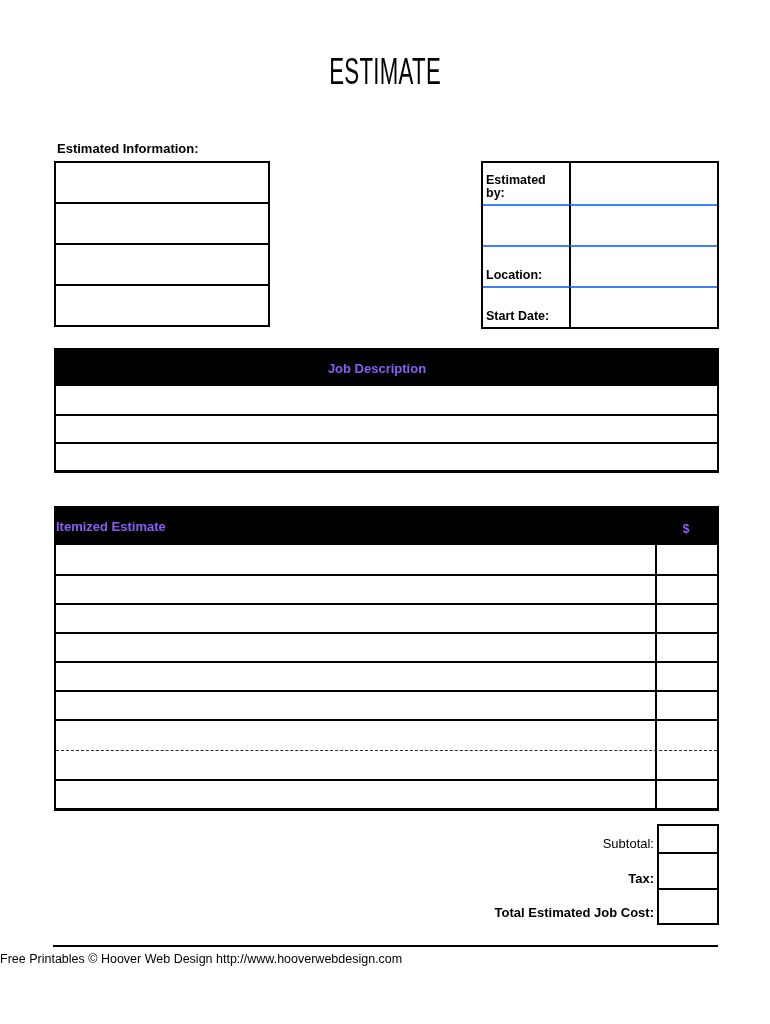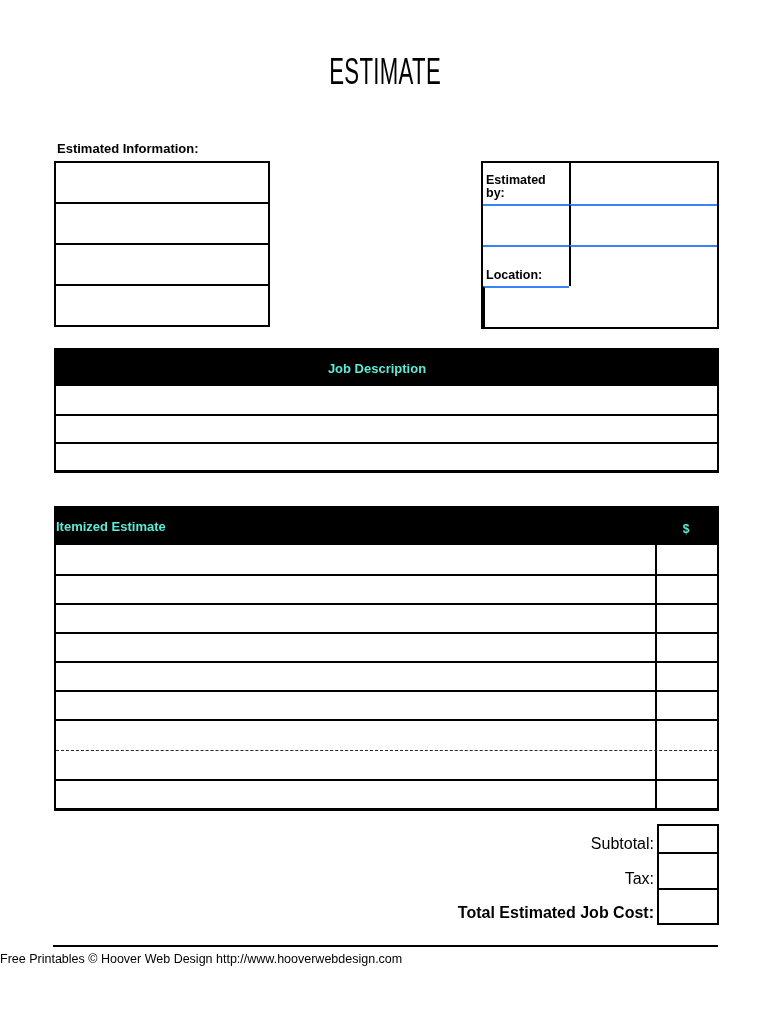--- a/index.html
+++ b/index.html
@@ -46,21 +46,21 @@
     display: flex; align-items: flex-end;
     padding: 2px 16px 3px 3px;
     font-size: 12.5px; font-weight: 700; line-height: 1.1;
   }
 
   
   .sec-table { position: absolute; left: 54px; width: 665px; border: 2px solid #000; border-bottom-width: 3px; }
   .job-table { top: 339px; }
   .item-table { top: 497px; }
   .sec-header {
-    background: #000; color: #5eead4;
+    background: #000; color: #8b5cf6;
     display: flex; align-items: center; justify-content: center;
     font-size: 13px; font-weight: 700;
     position: relative;
   }
   .job-header { height: 36px; padding-right: 19px; }
   .item-header { height: 37px; }
   .item-header .hdr-text { display: block; width: 100%; padding-right: 18px; }
   .amount-hdr {
     position: absolute; right: 0; top: 0; height: 100%; width: 62px;
     display: flex; align-items: center; justify-content: center;
@@ -74,23 +74,23 @@
   .item-row.sep-dashed { border-top: 1px dashed #2a2a2a; }
   .item-desc { flex: 1; }
   .item-amt { width: 62px; border-left: 2px solid #000; }
 
   
   .totals-boxes { position: absolute; left: 657px; top: 815px; width: 62px; }
   .total-box { border: 2px solid #000; width: 62px; background: #fff; }
   .total-box.b1 { height: 30px; }
   .total-box.b2 { height: 36px; border-top: none; }
   .total-box.b3 { height: 35px; border-top: none; }
-  .total-label { position: absolute; right: 116px; font-size: 16px; line-height: 15px; white-space: nowrap; }
+  .total-label { position: absolute; right: 116px; font-size: 13px; line-height: 15px; white-space: nowrap; }
   .lbl-subtotal { top: 827px; font-weight: 400; }
-  .lbl-tax { top: 862px; font-weight: 400; }
+  .lbl-tax { top: 862px; font-weight: 700; }
   .lbl-total { top: 896px; font-weight: 700; margin-left: 43px; }
 
   
   .footer-rule { position: absolute; left: 53px; top: 936px; width: 665px; height: 2px; background: #000; }
   .footer-credit { position: absolute; left: 0; top: 943px; width: 770px; text-align: left; font-size: 12.5px; }
 </style>
 </head>
 <body>
 
 <div class="page">
@@ -110,20 +110,21 @@
   <div class="est-table">
     <div class="est-cell first-col est-label-cell">Estimated by:</div>
     <div class="est-cell"></div>
 
     <div class="est-cell first-col not-first-row"></div>
     <div class="est-cell not-first-row"></div>
 
     <div class="est-cell first-col not-first-row est-label-cell">Location:</div>
     <div class="est-cell not-first-row"></div>
 
+    <div class="est-cell first-col not-first-row est-label-cell">Start Date:</div>
     <div class="est-cell not-first-row"></div>
   </div>
 
   <div class="sec-table job-table">
     <div class="sec-header job-header">Job Description</div>
     <div class="job-row"></div>
     <div class="job-row"></div>
     <div class="job-row"></div>
   </div>
 

